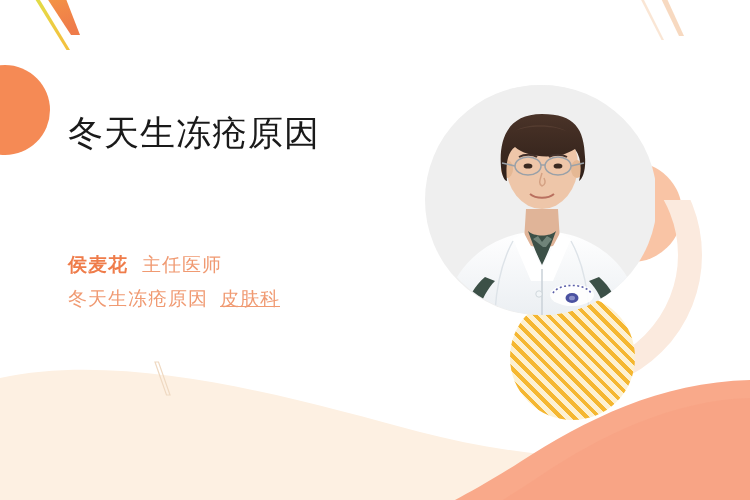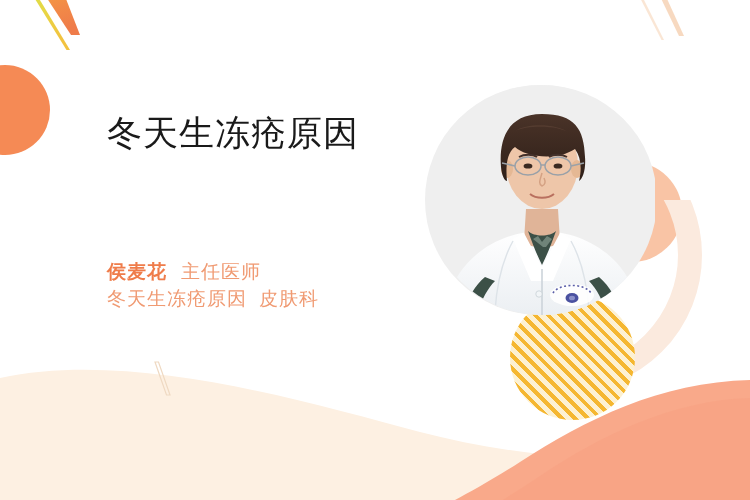--- a/index.html
+++ b/index.html
@@ -70,35 +70,34 @@
     width: 226px;
     height: 252px;
   }
 
   
   .text-block {
     position: absolute;
     left: 68px;
     top: 112px;
     width: 330px;
-    margin-left: 39px;
   }
   .title {
     font-size: 35px;
     line-height: 1.2;
     color: #1a1a1a;
     letter-spacing: 1px;
     font-weight: 400;
     margin: 0;
     white-space: nowrap;
   }
   .byline {
     position: absolute;
     left: 0;
-    top: 147px;
+    top: 140px;
     white-space: nowrap;
   }
   .doctor-name {
     font-size: 19px;
     font-weight: bold;
     color: #ef7c4a;
     letter-spacing: 1px;
   }
   .doctor-title {
     font-size: 19px;
@@ -108,21 +107,21 @@
   }
   .affiliation {
     position: absolute;
     left: 0;
     top: 174px;
     font-size: 19px;
     color: #f09a72;
     letter-spacing: 1px;
     white-space: nowrap;
   }
-  .affil-dept { margin-left: 12px; }
+  .affil-dept { margin-left: 12px; text-decoration: underline; }
 </style>
 </head>
 <body>
 
 <div class="card">
 
   <div class="deco">
     <svg width="750" height="500" viewBox="0 0 750 500">
       <defs>
         <linearGradient id="slashGrad" x1="0" y1="0" x2="0.3" y2="1">

